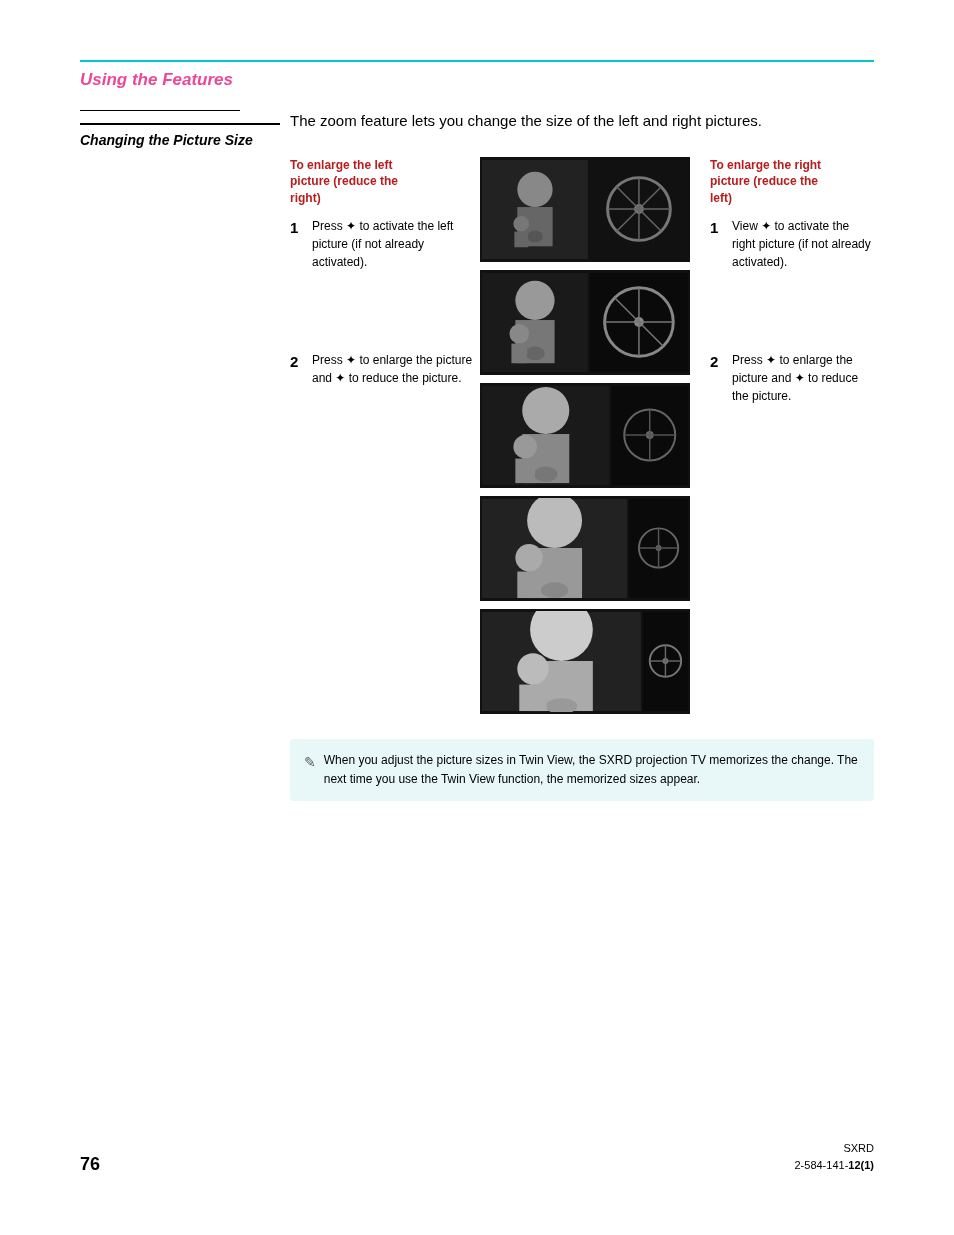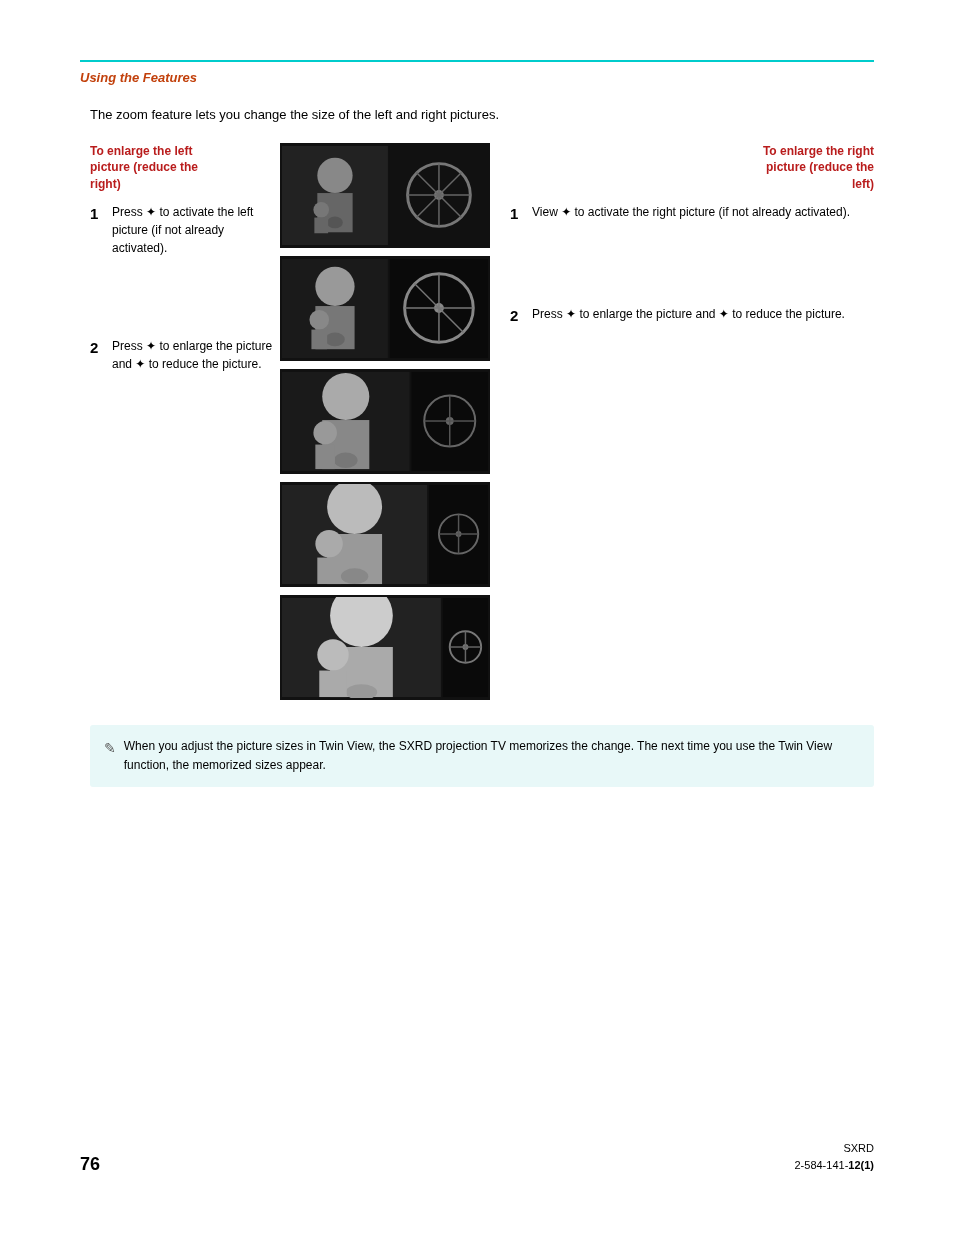--- a/index.html
+++ b/index.html
@@ -16,24 +16,24 @@
       width: 954px;
       min-height: 1235px;
       padding: 60px 80px 60px 80px;
       position: relative;
     }
     .top-rule {
       border-top: 2px solid #00cccc;
       margin-bottom: 8px;
     }
     .section-label {
-      color: #c2410c;
+      color: #ec4899;
       font-style: italic;
       font-weight: bold;
-      font-size: 13px;
+      font-size: 17px;
       margin-bottom: 20px;
     }
     .content-area {
       display: flex;
       gap: 0;
     }
     .left-column {
       width: 200px;
       flex-shrink: 0;
     }
@@ -44,22 +44,22 @@
       line-height: 1.4;
       border-top: 2px solid #000;
       padding-top: 6px;
       margin-bottom: 10px;
     }
     .right-column {
       flex: 1;
       padding-left: 10px;
     }
     .intro-text {
-      font-size: 13px;
-      margin-bottom: 18px;
+      font-size: 15px;
+      margin-bottom: 24px;
       line-height: 1.5;
     }
     .col-heading {
       color: #b91c1c;
       font-weight: bold;
       font-size: 12px;
       line-height: 1.4;
       margin-bottom: 10px;
     }
     .step {
@@ -128,20 +128,27 @@
 <body>
 
 <div class="page-container">
 
   <div class="top-rule"></div>
 
   <div class="section-label">Using the Features</div>
 
   <div class="content-area">
 
+    <div class="left-column">
+      <div class="divider-line"></div>
+      <div class="section-title">
+        <span>Changing the
+Picture Size</span>
+      </div>
+    </div>
 
     <div class="right-column">
 
       <div class="intro-text">The zoom feature lets you change the size of the left and right pictures.</div>
 
       <div style="display:flex; gap:0; align-items:flex-start;">
 
         <div style="width:185px; flex-shrink:0;">
           <div class="col-heading" style="white-space:pre-line;">To enlarge the left
 picture (reduce the
@@ -261,21 +268,21 @@
               <line x1="187" y1="34" x2="187" y2="50" stroke="#666" stroke-width="1.5"></line>
               <line x1="187" y1="66" x2="187" y2="50" stroke="#666" stroke-width="1.5"></line>
               <line x1="171" y1="50" x2="187" y2="50" stroke="#666" stroke-width="1.5"></line>
               <line x1="203" y1="50" x2="187" y2="50" stroke="#666" stroke-width="1.5"></line>
             </svg>
           </div>
 
         </div>
 
         <div style="flex:1; padding-left:15px;">
-          <div class="col-heading" style="white-space:pre-line;text-align:right;">To enlarge the right
+          <div class="col-heading" style="white-space:pre-line;">To enlarge the right
 picture (reduce the
 left)</div>
 
           <div class="step">
             <span class="step-number">1</span>
             <span class="step-text">View ✦ to activate the right picture (if not already activated).</span>
           </div>
 
           <div class="step" style="margin-top:80px;">
             <span class="step-number">2</span>

